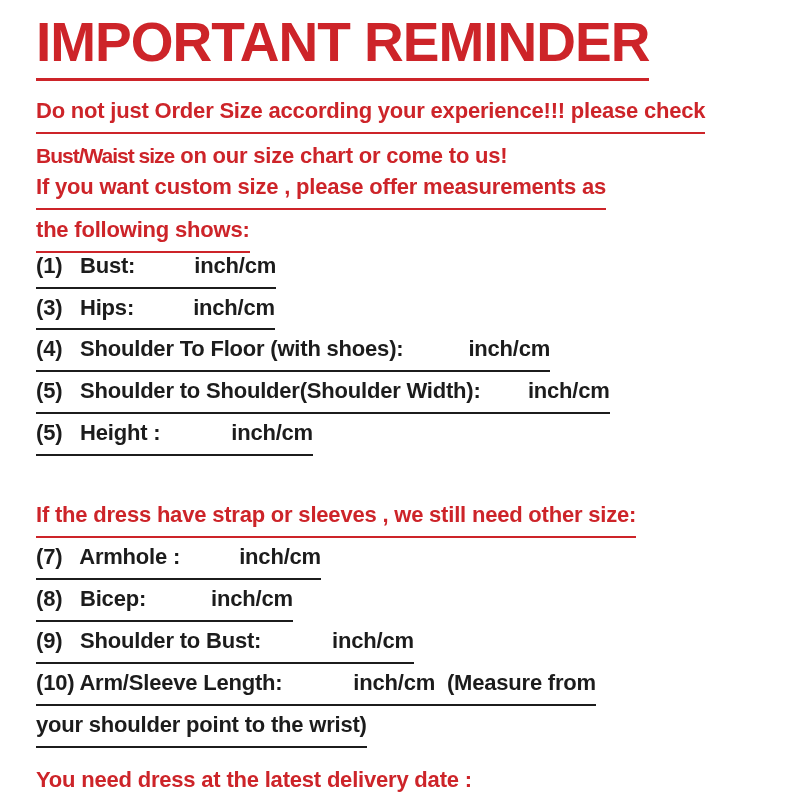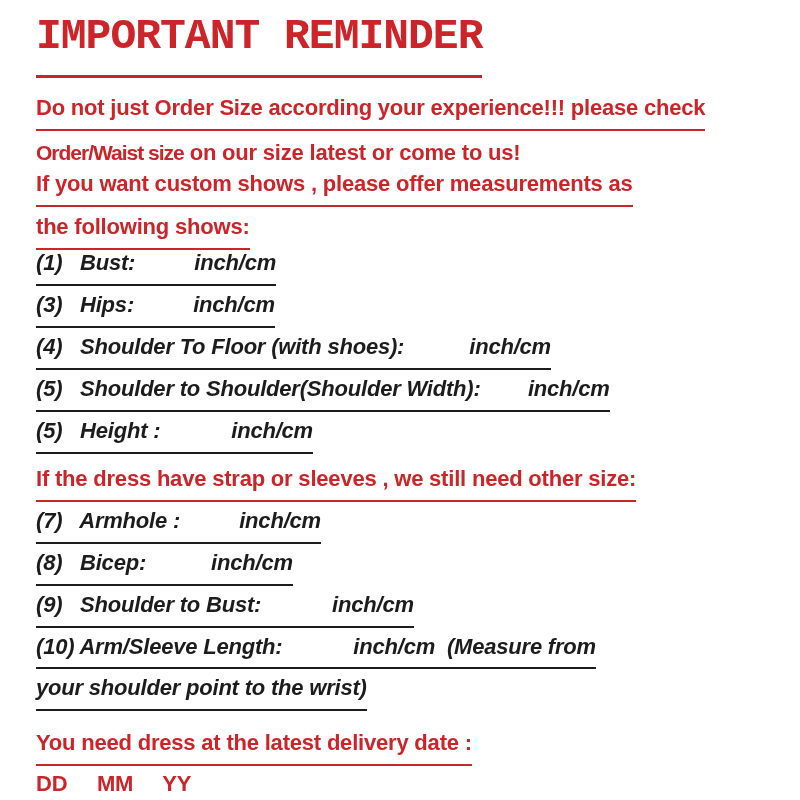--- a/index.html
+++ b/index.html
@@ -16,55 +16,54 @@
   .row{margin:0;}
   
   .u{display:inline-block;border-bottom:2px solid currentColor;padding-bottom:8px;}
   .line{
     font-size:22px;line-height:1.18;letter-spacing:-0.2px;
     white-space:pre-wrap;font-weight:700;
   }
   .red{color:var(--red);}
   .black{color:var(--black);}
   .title{
-    font-size:43px;line-height:1.05;letter-spacing:-1px;color:var(--red);
-    display:inline-block;border-bottom:3px solid var(--red);padding-bottom:16px;
+    font-size:55px;line-height:1.05;letter-spacing:-1px;color:var(--red);
+    display:inline-block;border-bottom:3px solid var(--red);padding-bottom:6px;
     white-space:pre;
-    font-family:Liberation Mono, monospace;
   }
   .condensed{font-size:21px;letter-spacing:-1px;}
   
   .t-row{margin-bottom:17px;}
   .intro1{margin-bottom:9px;}
   .intro2{margin-bottom:5px;}
   .intro3{margin-bottom:7px;}
   .intro4{}
-  .item-row{margin-bottom:6px;font-style:italic;}
-  .sec2-head{margin-top:12px;margin-bottom:6px;}
+  .item-row{margin-bottom:6px;}
+  .sec2-head{margin-top:46px;margin-bottom:6px;}
   .footer-head{margin-top:19px;margin-bottom:5px;}
 </style>
 </head>
 <body>
 
 <div class="poster">
 
   <div class="row t-row">
     <span class="title">IMPORTANT REMINDER</span>
   </div>
 
   <div class="row intro1">
     <span class="line red u">Do not just Order Size according your experience!!! please check</span>
   </div>
 
   <div class="row intro2">
-    <span class="line red"><span class="condensed">Order/Waist size</span><span> on our size latest or come to us!</span></span>
+    <span class="line red"><span class="condensed">Bust/Waist size</span><span> on our size chart or come to us!</span></span>
   </div>
 
   <div class="row intro3">
-    <span class="line red u">If you want custom shows , please offer measurements as</span>
+    <span class="line red u">If you want custom size , please offer measurements as</span>
   </div>
 
   <div class="row intro4">
     <span class="line red u">the following shows:</span>
   </div>
 
   <div>
     <div class="row item-row">
       <span class="line black u">(1)   Bust:          inch/cm</span>
     </div>

